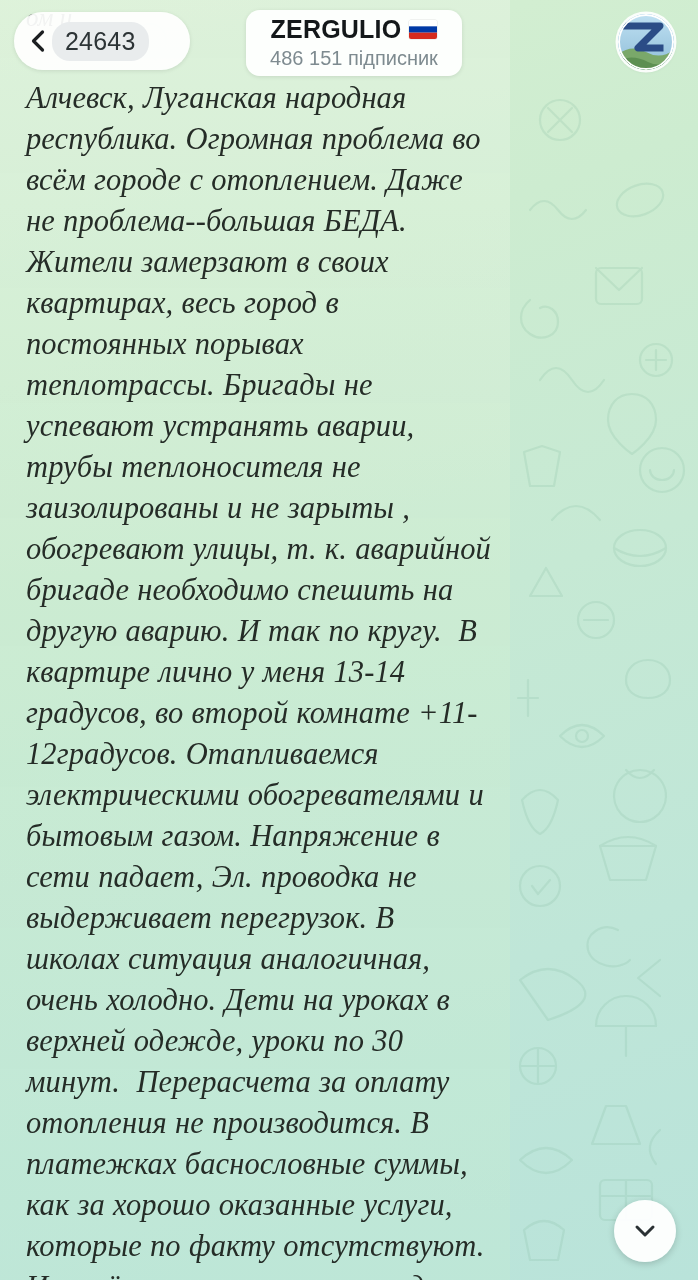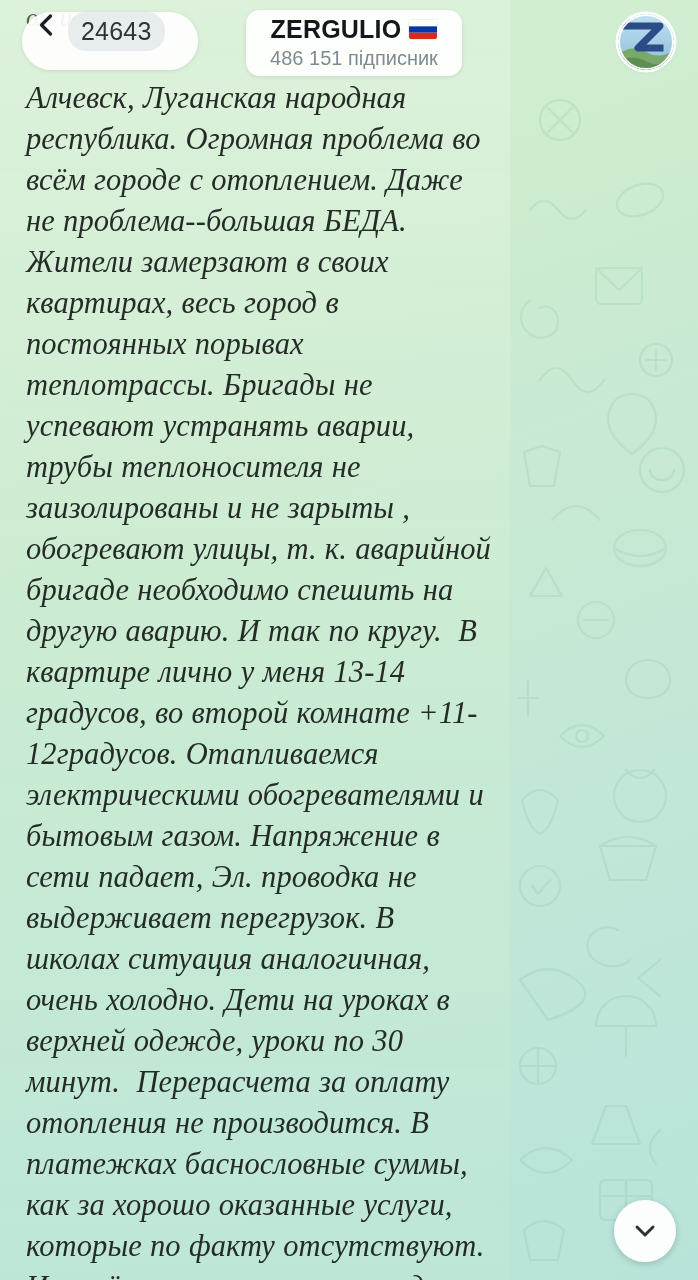--- a/index.html
+++ b/index.html
@@ -66,28 +66,27 @@
     font-style: italic;
     font-family: "Liberation Serif", serif;
     white-space: nowrap;
     overflow: hidden;
     opacity: 0.85;
   }
 
   .back-pill {
     position: absolute;
     top: 12px;
-    left: 22px;
+    left: 14px;
     height: 58px;
     min-width: 176px;
     background: rgba(255,255,255,0.92);
     border-radius: 29px;
     display: flex;
-    align-items: flex-start;
-    gap: 8px;
+    align-items: center;
     padding: 0 16px 0 12px;
     box-shadow: 0 1px 4px rgba(0,0,0,0.10);
     box-sizing: border-box;
   }
   .back-chevron {
     width: 26px;
     height: 26px;
     display: block;
   }
   .counter-chip {

